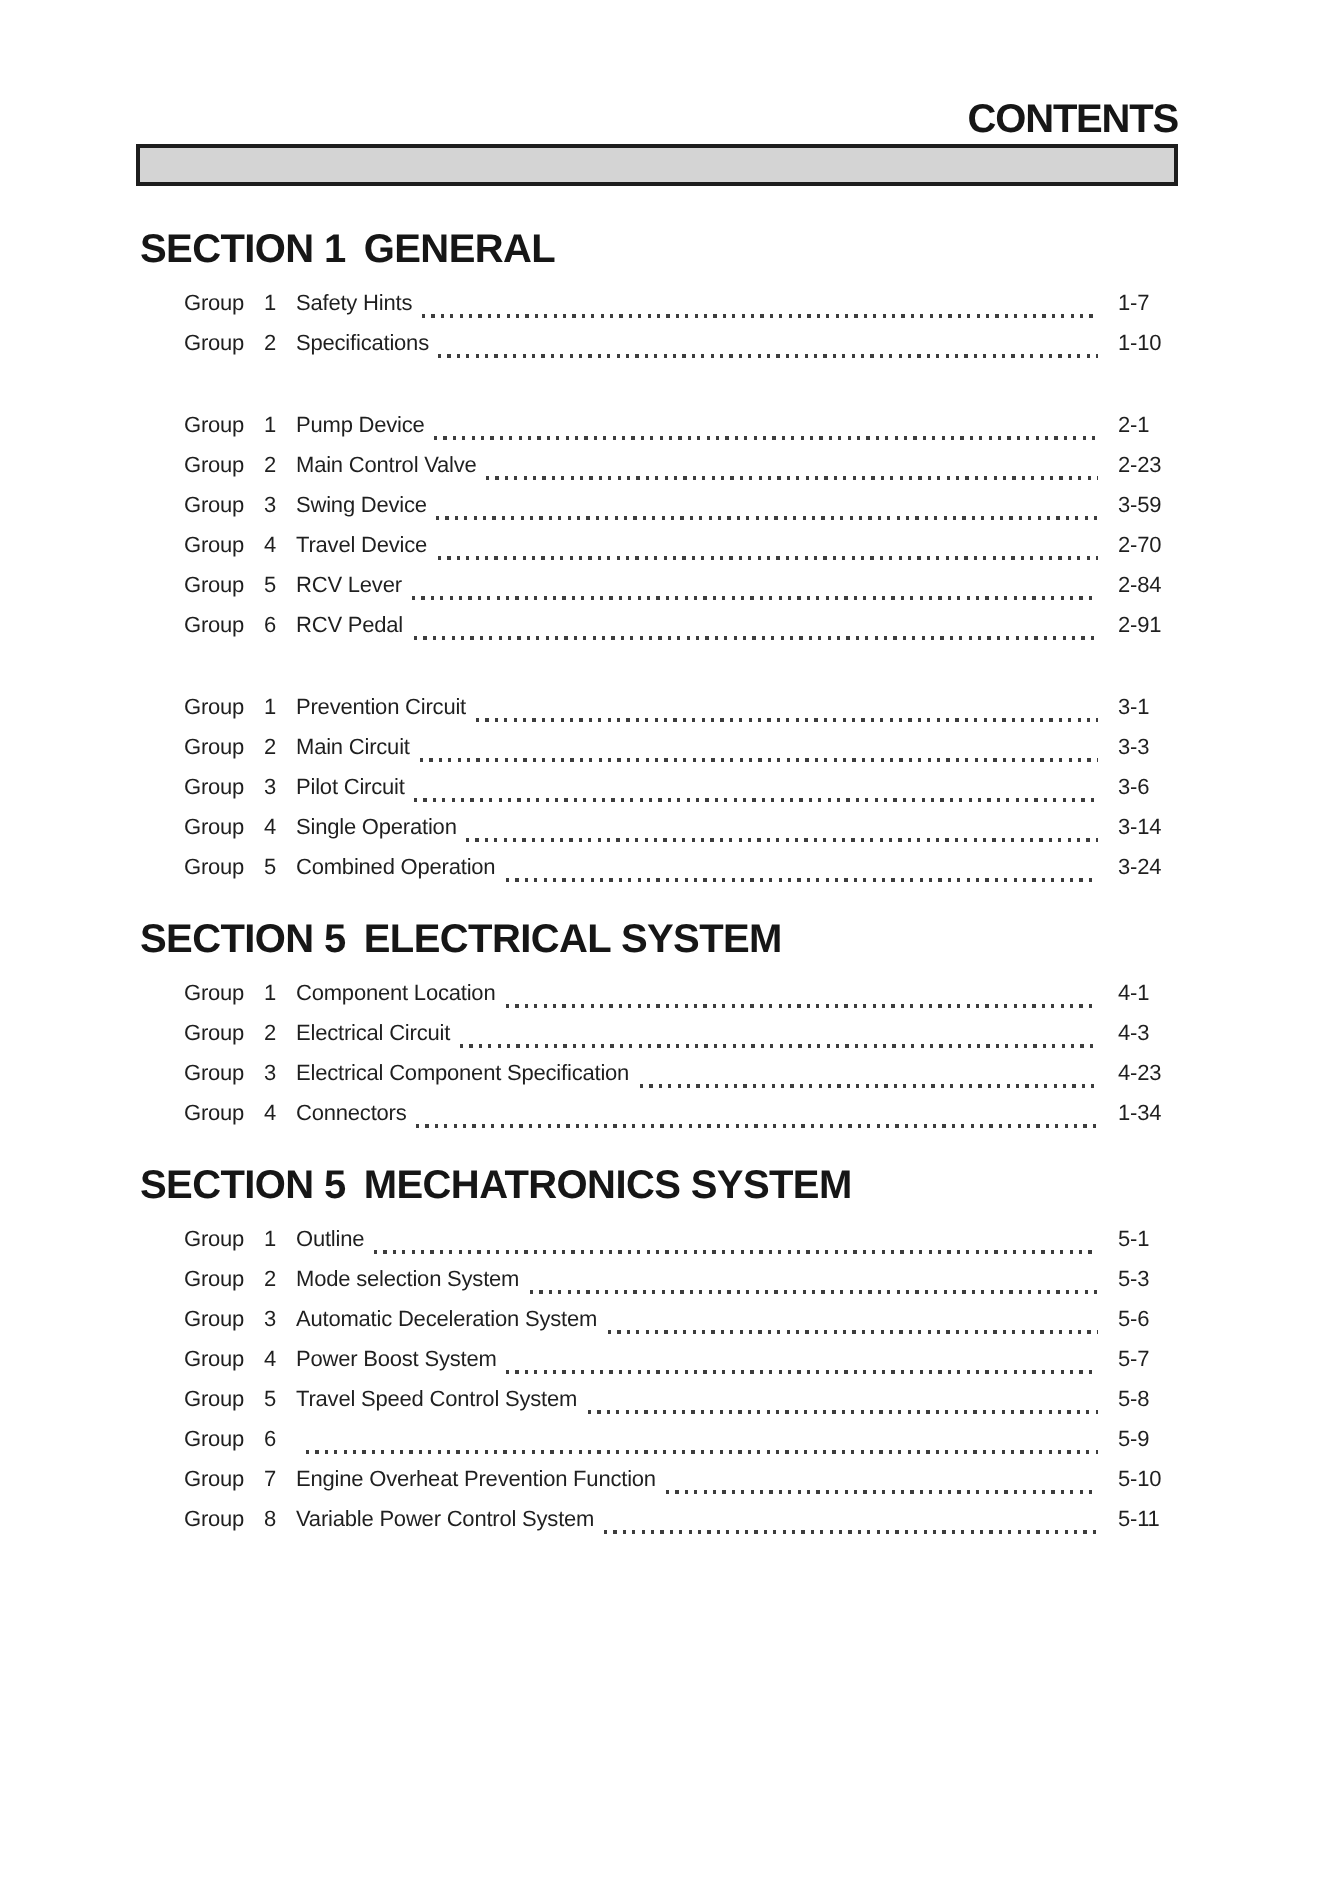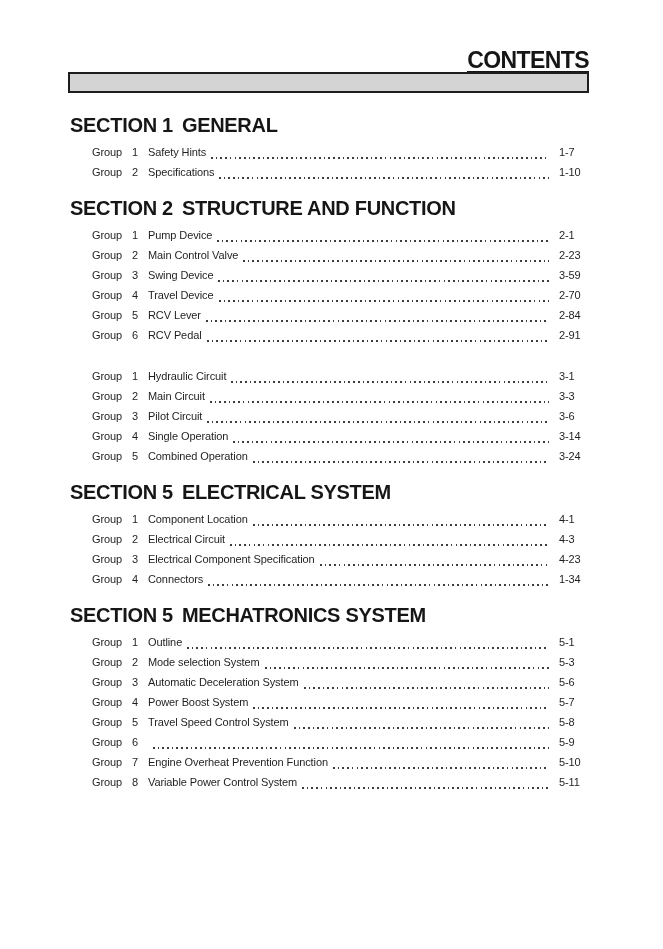--- a/index.html
+++ b/index.html
@@ -8,27 +8,27 @@
     background: #ffffff;
     position: relative;
     font-family: "Liberation Sans", sans-serif;
     color: #1f1f1f;
     overflow: hidden;
   }
   .page-title {
     position: absolute;
     top: 50px; right: 74px;
     margin: 0;
-    font-size: 23px;
+    font-size: 20px;
     font-weight: bold;
     letter-spacing: -0.6px;
     line-height: 20px;
     color: #161616;
     border-bottom: 2px solid #161616;
-    padding-bottom: 1px;
+    padding-bottom: 18px;
   }
   .header-bar {
     position: absolute;
     left: 68px; top: 72px;
     width: 517px; height: 17px;
     background: #d4d4d4;
     border: 2px solid #1d1d1d;
   }
   #toc {
     position: absolute;
@@ -96,21 +96,20 @@
     <span class="prefix">Group</span>
     <span class="num">2</span>
     <span class="title">Specifications</span>
     <span class="leader"></span>
     <span class="pagenum">1-10</span>
   </div>
 </div>
   </section>
 
   <section class="section">
-    <h2 class="section-header"><span class="section-label">SECTION 2</span><span class="section-name">STRUCTURE AND FUNCTION</span></h2>
     <div class="section-groups">
   <div class="toc-row">
     <span class="prefix">Group</span>
     <span class="num">1</span>
     <span class="title">Pump Device</span>
     <span class="leader"></span>
     <span class="pagenum">2-1</span>
   </div>
 
   <div class="toc-row">
@@ -153,21 +152,21 @@
     <span class="pagenum">2-91</span>
   </div>
 </div>
   </section>
 
   <section class="section">
     <div class="section-groups">
   <div class="toc-row">
     <span class="prefix">Group</span>
     <span class="num">1</span>
-    <span class="title">Hydraulic Circuit</span>
+    <span class="title">Prevention Circuit</span>
     <span class="leader"></span>
     <span class="pagenum">3-1</span>
   </div>
 
   <div class="toc-row">
     <span class="prefix">Group</span>
     <span class="num">2</span>
     <span class="title">Main Circuit</span>
     <span class="leader"></span>
     <span class="pagenum">3-3</span>

